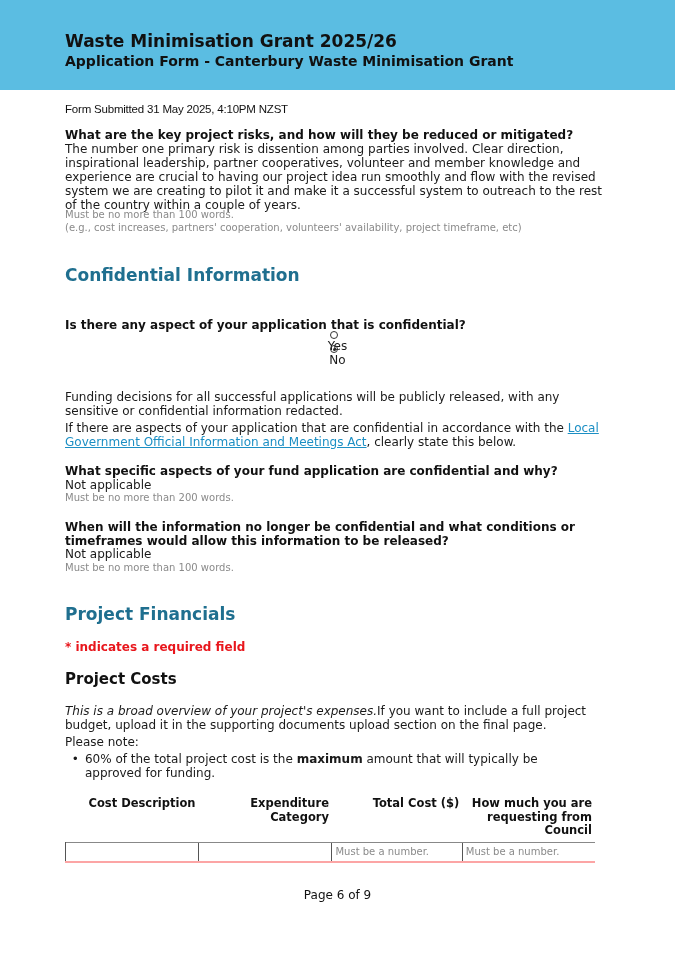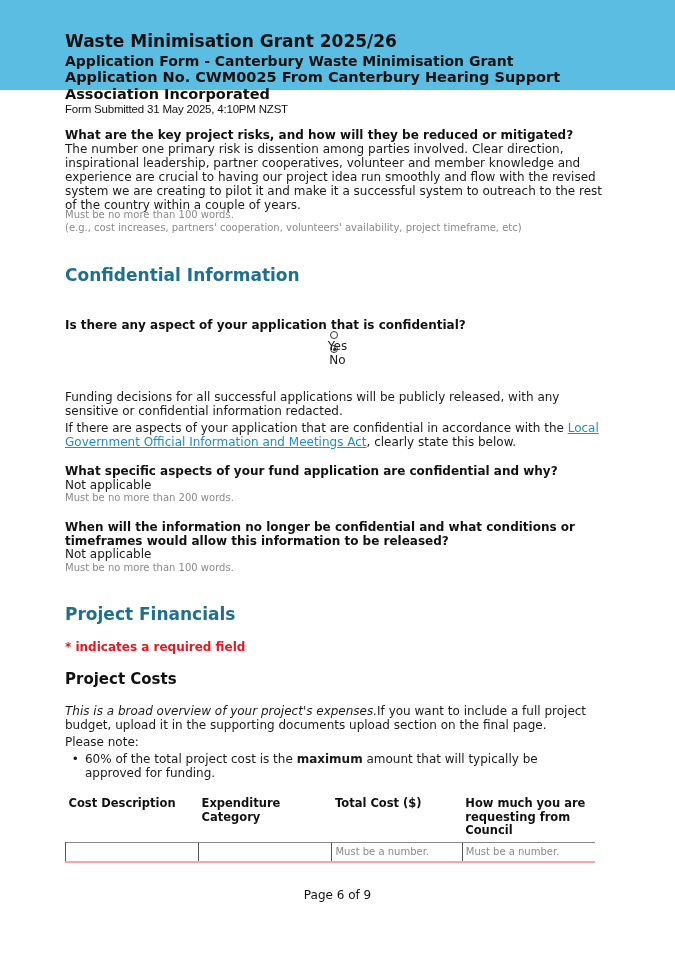--- a/index.html
+++ b/index.html
@@ -26,34 +26,33 @@
            position: relative; box-sizing: border-box; margin-left: 1px; }
   .radio.on::after { content: ""; position: absolute; left: 1.5px; top: 1.5px; width: 3px; height: 3px;
                      border-radius: 50%; background: #222; }
   a.link { color: #1c8fc4; text-decoration: underline; }
   .req { font-weight: bold; font-size: 12px; color: #e8161c; line-height: 14px; }
   .subhead { font-weight: bold; font-size: 15px; color: #111; line-height: 18px; }
   .bullet { display: flex; font-size: 12px; line-height: 14px; }
   .bullet .dot { width: 22px; text-align: right; padding-right: 6px; box-sizing: border-box; }
 
   table.costs { position: absolute; left: 65px; top: 797px; border-collapse: collapse; width: 530px; }
-  table.costs th { text-align: left; vertical-align: top; font-size: 11.5px; font-weight: bold;
+  table.costs th { text-align: right; vertical-align: top; font-size: 11.5px; font-weight: bold;
                    line-height: 13.5px; padding: 0 3px 4px 3px; color: #111; width: 132px; }
   table.costs td { height: 18px; border-left: 1px solid #555; border-top: 1px solid #888;
                    border-bottom: 2px solid #fca5a5; font-size: 10px; color: #8a8a8a; padding: 0 3px; }
   table.costs td:first-child { border-left: 1px solid #555; }
   .pager { position: absolute; left: 0; width: 675px; top: 888px; text-align: center; font-size: 12px; color: #111; }
 </style>
 </head>
 <body>
 
 <div class="header">
   <div class="h1">Waste Minimisation Grant 2025/26</div>
   <div class="h2">Application Form - Canterbury Waste Minimisation Grant</div>
-  <div class="h3">Application No. CWM0025 From Canterbury Hearing Support Association Incorporated</div>
   <div class="sub">Form Submitted 31 May 2025, 4:10PM NZST</div>
 </div>
 
 <div class="abs q" style="top:128px;">What are the key project risks, and how will they be reduced or mitigated?</div>
 <div class="abs ans" style="top:142px;">The number one primary risk is dissention among parties involved. Clear direction, inspirational leadership, partner cooperatives, volunteer and member knowledge and experience are crucial to having our project idea run smoothly and flow with the revised system we are creating to pilot it and make it a successful system to outreach to the rest of the country within a couple of years.</div>
 <div class="abs hint" style="top:208px;">Must be no more than 100 words.</div>
 <div class="abs hint" style="top:221px;">(e.g., cost increases, partners' cooperation, volunteers' availability, project timeframe, etc)</div>
 
 <div class="abs section" style="top:265px;">Confidential Information</div>
 <div class="abs q" style="top:318px;">Is there any aspect of your application that is confidential?</div>

